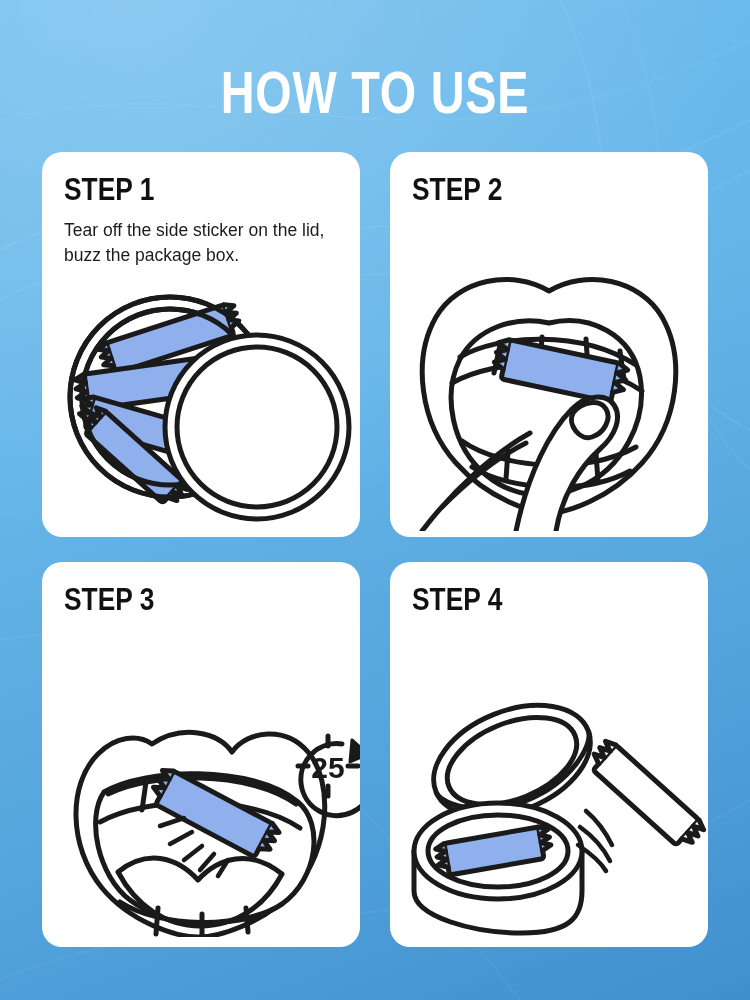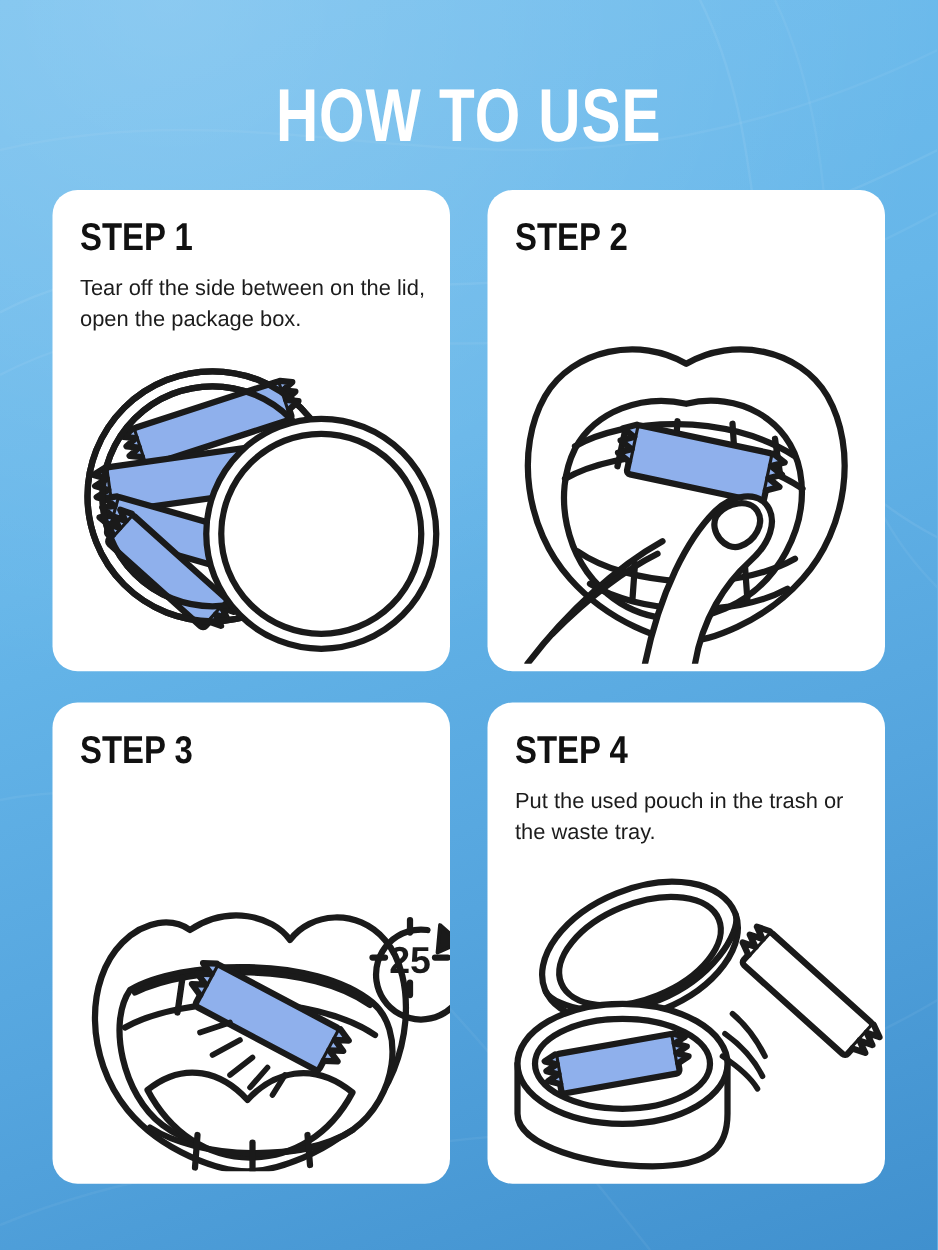--- a/index.html
+++ b/index.html
@@ -93,21 +93,21 @@
 </svg>
 
 <div class="page">
 
   <div id="page-title">HOW TO USE</div>
 
   <div id="cards-grid">
 
     <div class="card c1">
       <div class="card-head">STEP 1</div>
-      <div class="card-body">Tear off the side between on the lid, open the package box.</div>
+      <div class="card-body">Tear off the side sticker on the lid, buzz the package box.</div>
       <svg class="card-art" viewBox="0 0 318 250">
         <g fill="none" stroke="#1a1a1a" stroke-width="5" stroke-linecap="round" stroke-linejoin="round">
 
           <ellipse cx="128" cy="118" rx="100" ry="100"></ellipse>
           <ellipse cx="128" cy="118" rx="88" ry="88"></ellipse>
 
           <g stroke-width="5">
 
             <g transform="translate(128,60) rotate(-18)">
               <rect x="-62" y="-16" width="124" height="32" rx="3" fill="#8fb0ec"></rect>
@@ -253,21 +253,20 @@
             <path d="M6,36 L16,36"></path>
             <path d="M56,36 L66,36"></path>
           </g>
           <text x="36" y="48" text-anchor="middle" font-family="Liberation Sans, sans-serif" font-size="30" font-weight="bold" fill="#1a1a1a">25</text>
         </g>
       </svg>
     </div>
 
     <div class="card c4">
       <div class="card-head">STEP 4</div>
-      <div class="card-body">Put the used pouch in the trash or the waste tray.</div>
       <svg class="card-art" viewBox="0 0 318 240">
         <g fill="none" stroke="#1a1a1a" stroke-width="5" stroke-linecap="round" stroke-linejoin="round">
 
           <g transform="translate(122,62) rotate(-22)">
             <ellipse cx="0" cy="0" rx="82" ry="50" fill="#ffffff"></ellipse>
             <ellipse cx="0" cy="0" rx="68" ry="38" fill="#ffffff"></ellipse>
             <path d="M-82,2 C-80,16 -46,42 0,42 C46,42 80,16 82,2"></path>
           </g>
 
           <path d="M24,152 L24,192 C24,218 84,234 132,234 C180,234 192,218 192,192 L192,152" fill="#ffffff"></path>

